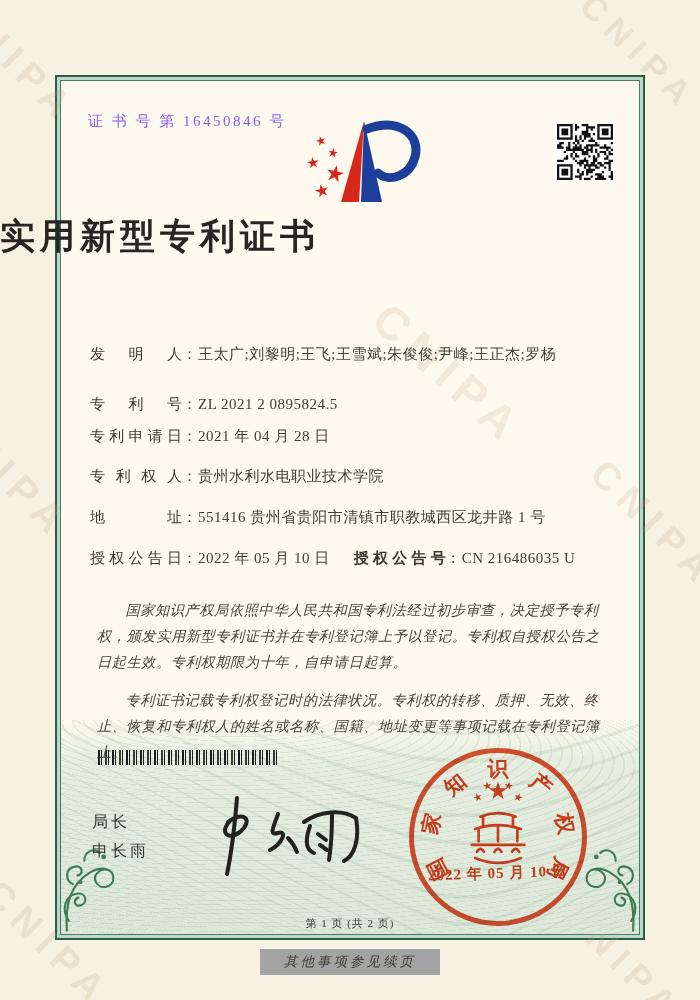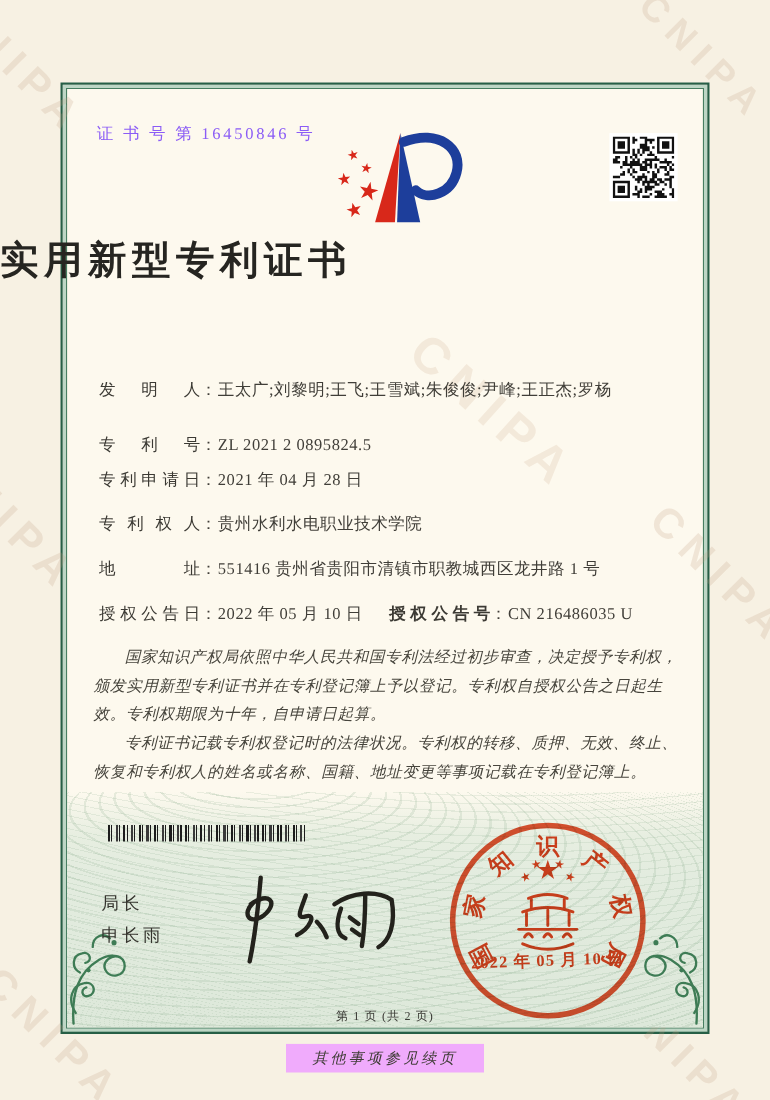--- a/index.html
+++ b/index.html
@@ -50,21 +50,21 @@
   .flabel{display:inline-block;width:92px;text-align:justify;text-align-last:justify;
       vertical-align:bottom;color:#3c3a34;}
   .fcolon{display:inline-block;width:16px;}
   .fvalue{letter-spacing:0.5px;}
   .frow-1{top:291px;} .frow-2{top:345px;} .frow-3{top:395px;} .frow-4{top:427px;}
   .frow-5{top:467px;} .frow-6{top:508px;} .frow-7{top:549px;}
   .grant2{margin-left:24px;font-weight:bold;}
 
   
   .paras{position:absolute;left:85px;top:586px;width:532px;z-index:4;}
-  .paras p{margin:0;text-indent:2em;font-size:14.2px;line-height:1.83;color:#46443c;
+  .paras p{margin:12px;text-indent:2em;font-size:14.2px;line-height:1.83;color:#46443c;
       font-style:italic;letter-spacing:0.6px;}
 
   
   .barcode{position:absolute;left:98px;top:750px;width:181px;height:15px;z-index:4;
       background:repeating-linear-gradient(90deg,
         #1c1c1c 0 2px, transparent 2px 3px, #1c1c1c 3px 4px, transparent 4px 7px,
         #3a3a3a 7px 9px, transparent 9px 10px, #1c1c1c 10px 11px, transparent 11px 14px);}
 
   
   .signer{position:absolute;left:92px;top:808px;z-index:4;
@@ -79,21 +79,21 @@
   .seal-ch{position:absolute;left:50%;top:50%;font-size:21px;font-weight:700;color:#df3913;
       font-family:"Liberation Serif",serif;}
   .seal-emblem{position:absolute;left:50%;top:28px;transform:translateX(-50%);}
   .seal-date{position:absolute;top:116px;width:100%;text-align:center;color:#df3913;
       font-weight:700;font-size:15px;letter-spacing:1px;transform:rotate(-2deg);}
 
   
   .page-footer{position:absolute;left:0;right:0;top:916px;z-index:4;text-align:center;
       font-size:11px;letter-spacing:1px;color:#3a3a35;}
   .cont-note{position:absolute;left:50%;top:949px;transform:translateX(-50%);z-index:4;
-      background:#f0abfc;padding:4px 24px;font-size:13.5px;font-style:italic;
+      background:#a3a3a3;padding:4px 24px;font-size:13.5px;font-style:italic;
       letter-spacing:3px;color:#3f3d36;white-space:nowrap;}
 </style>
 </head>
 <body>
 
 <svg width="0" height="0" style="position:absolute">
   <defs>
     <path id="star5" d="M0,-1 L0.224,-0.309 0.951,-0.309 0.363,0.118 0.588,0.809 0,0.382 -0.588,0.809 -0.363,0.118 -0.951,-0.309 -0.224,-0.309 Z"></path>
   </defs>
 </svg>

